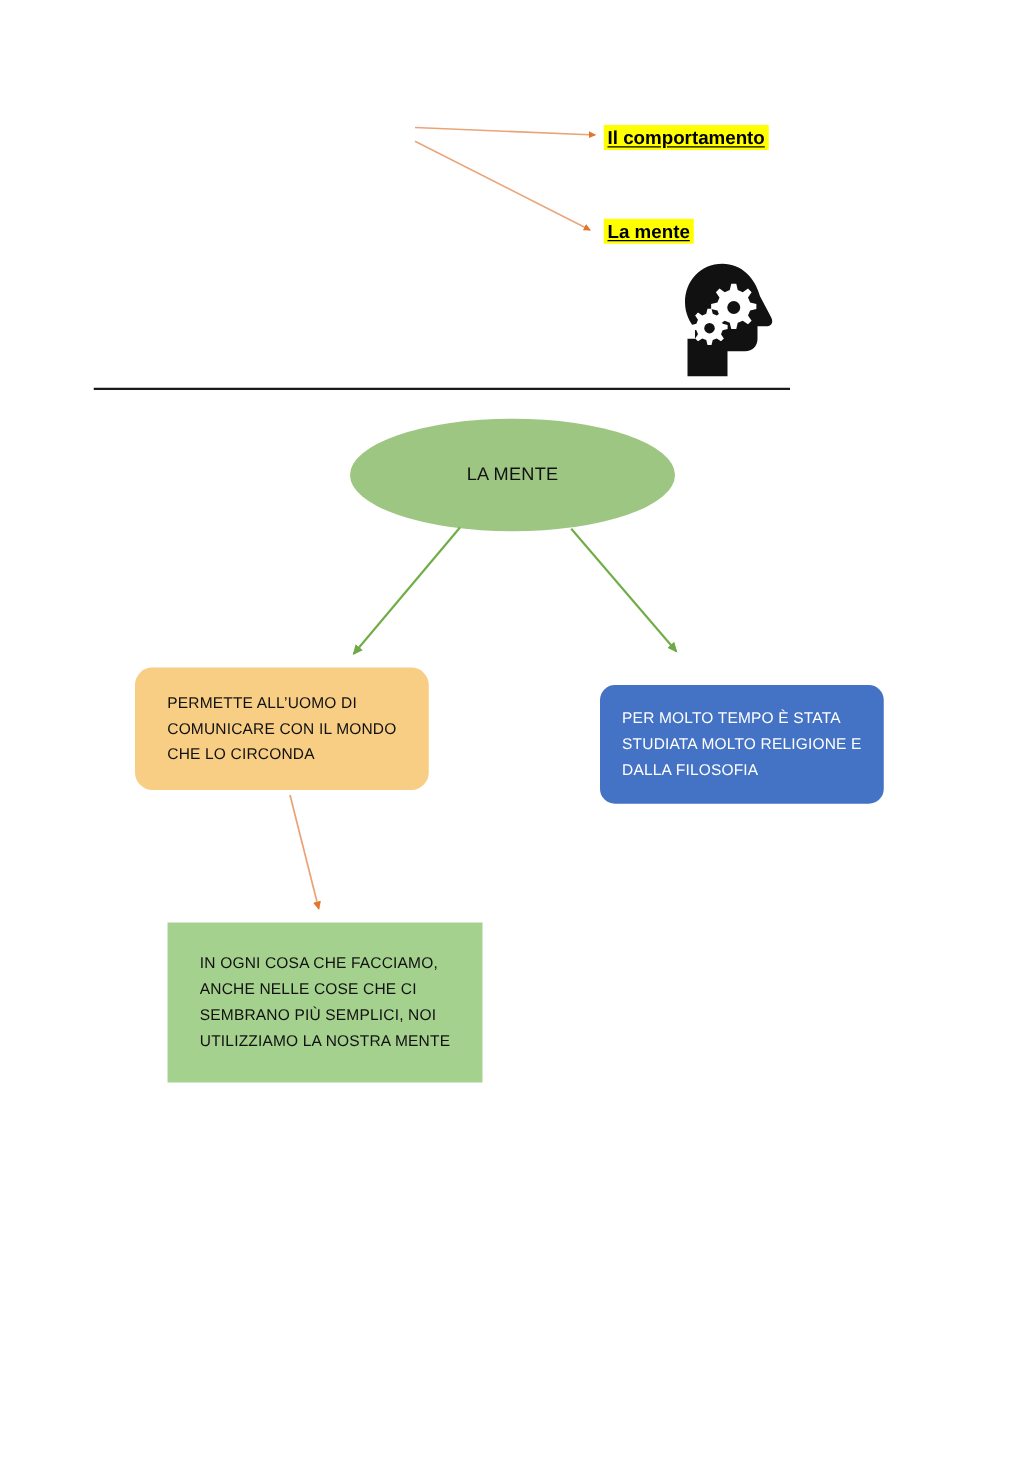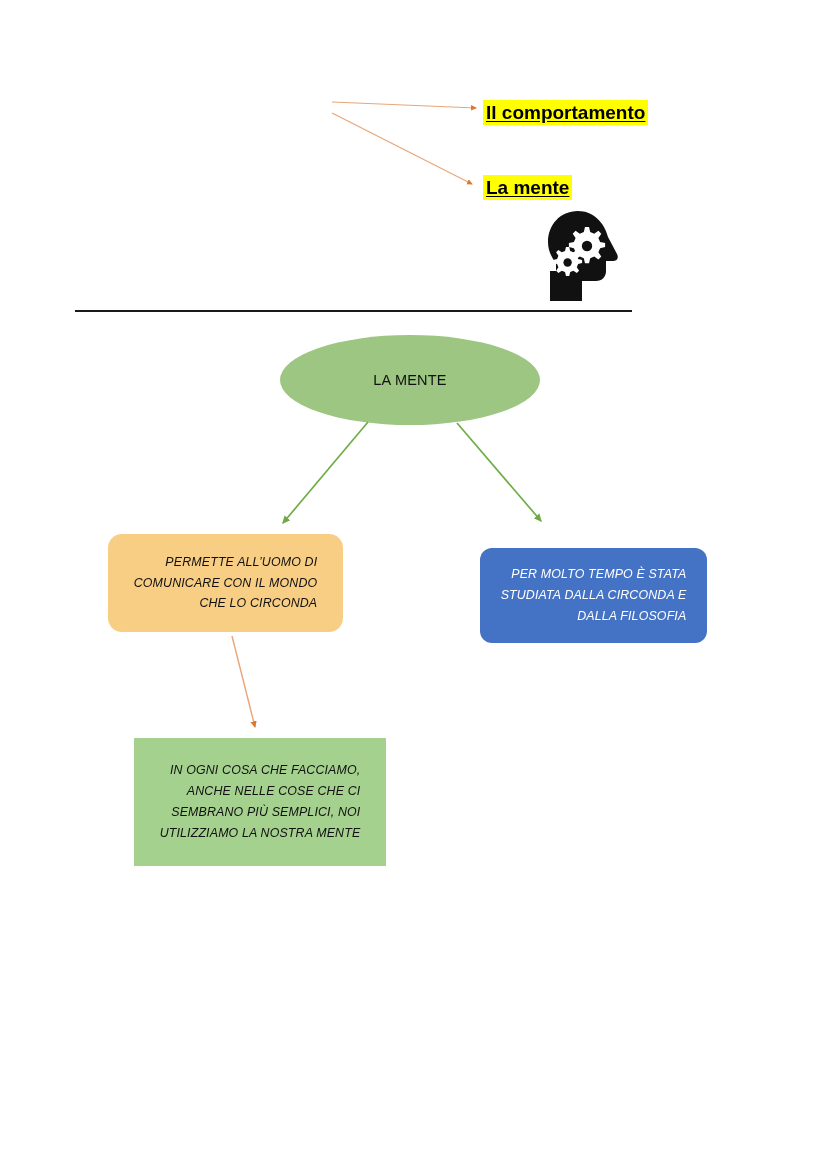--- a/index.html
+++ b/index.html
@@ -25,21 +25,21 @@
     left: 77px;
     top: 99px;
     font-size: 15.5px;
     font-weight: bold;
     color: #13A05C;
     letter-spacing: 0.1px;
     white-space: nowrap;
   }
   .highlight-answer {
     position: absolute;
-    font-size: 19px;
+    font-size: 15px;
     font-weight: bold;
     color: #000000;
     background: #FFFF00;
     text-decoration: underline;
     text-underline-offset: 2px;
     padding: 2px 3px 1px 3px;
     white-space: nowrap;
   }
   #answer-behaviour { left: 483px; top: 100px; }
   #answer-mind      { left: 483px; top: 175px; }
@@ -79,23 +79,22 @@
     font-size: 14.5px;
     color: #111111;
     letter-spacing: 0.2px;
   }
 
   .node-box {
     position: absolute;
     display: flex;
     align-items: center;
     justify-content: center;
-    text-align: right;
+    text-align: left;
     box-sizing: border-box;
-    font-style: italic;
   }
   .node-box .node-text {
     font-size: 12.4px;
     line-height: 1.68;
     letter-spacing: 0.15px;
     white-space: pre-line;
   }
 
   #node-communicate {
     left: 108px;
@@ -183,21 +182,21 @@
   </div>
 
   <div class="node-box" id="node-communicate">
     <span class="node-text">PERMETTE ALL’UOMO DI
 COMUNICARE CON IL MONDO
 CHE LO CIRCONDA</span>
   </div>
 
   <div class="node-box" id="node-religion">
     <span class="node-text">PER MOLTO TEMPO È STATA
-STUDIATA DALLA CIRCONDA E
+STUDIATA MOLTO RELIGIONE E
 DALLA FILOSOFIA</span>
   </div>
 
   <div class="node-box" id="node-everything">
     <span class="node-text">IN OGNI COSA CHE FACCIAMO,
 ANCHE NELLE COSE CHE CI
 SEMBRANO PIÙ SEMPLICI, NOI
 UTILIZZIAMO LA NOSTRA MENTE</span>
   </div>
 

